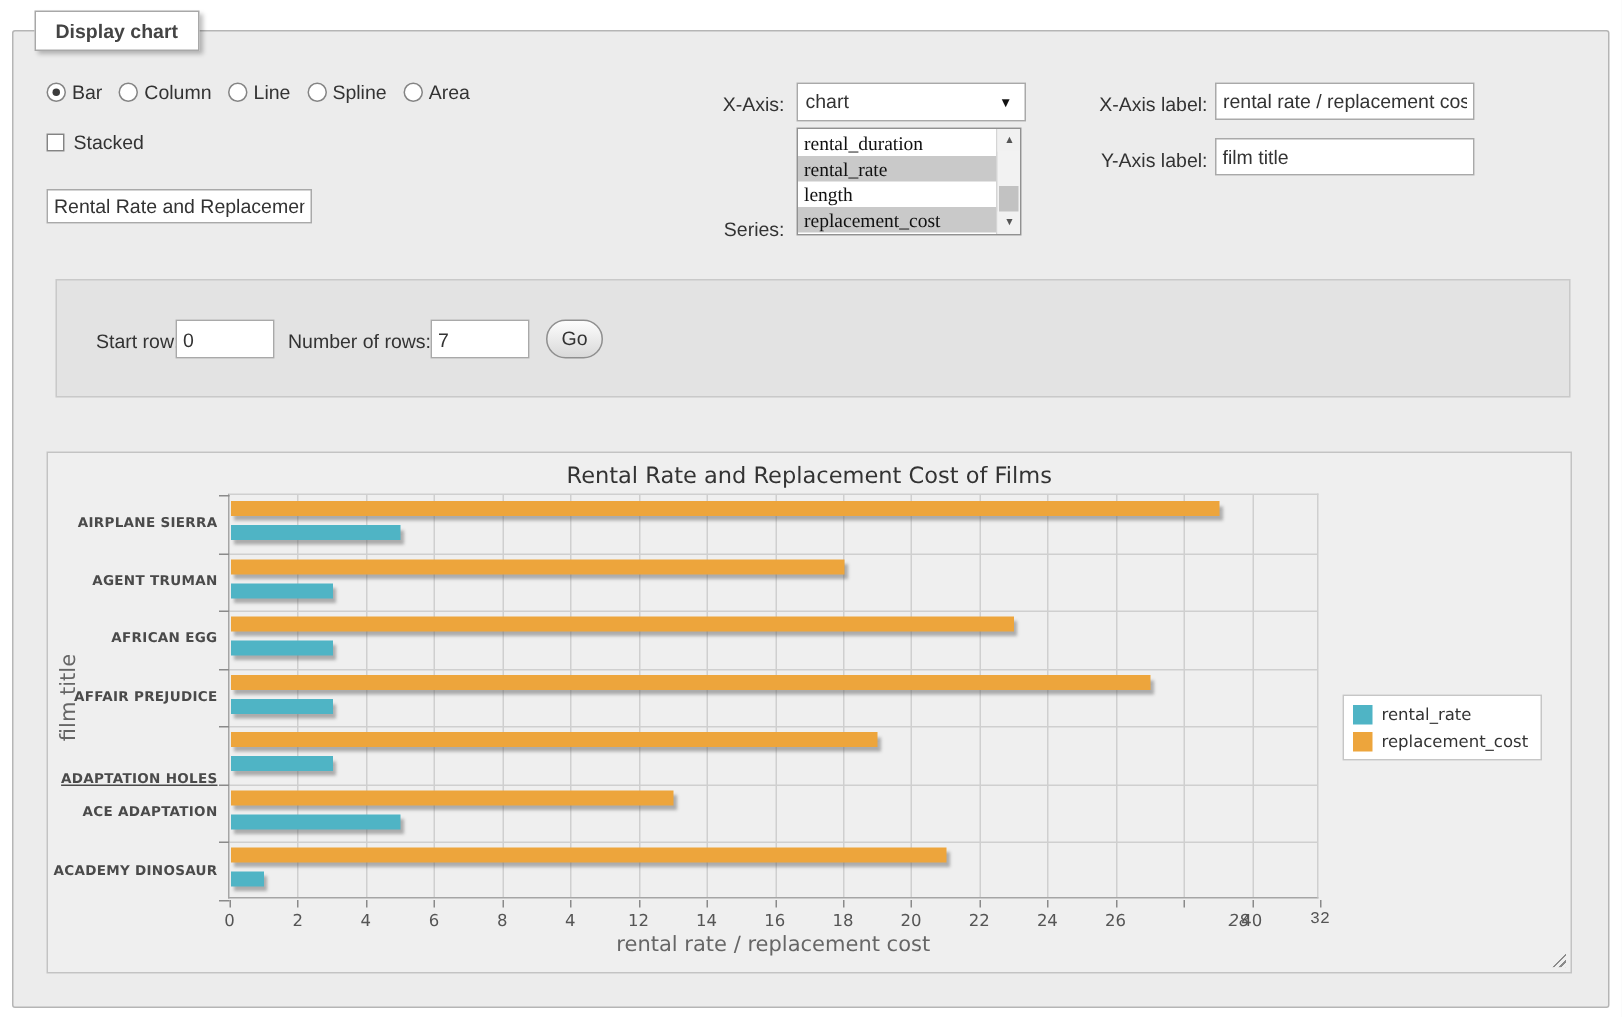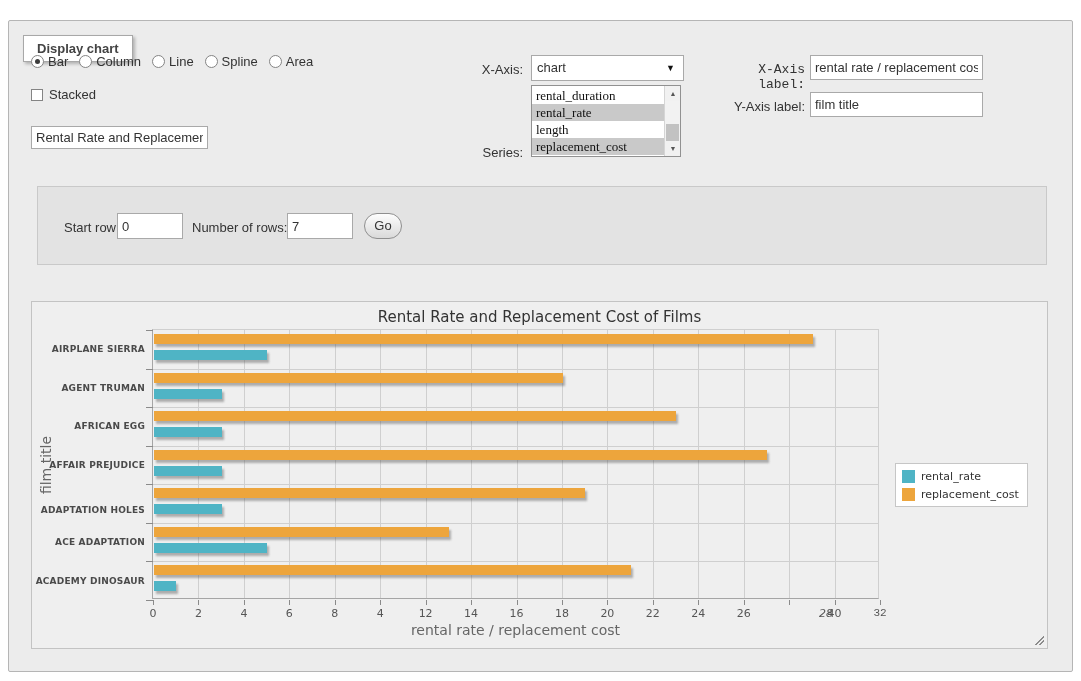--- a/index.html
+++ b/index.html
@@ -2,21 +2,21 @@
 <html><head>
 <meta charset="utf-8">
 <style>
   * { box-sizing: border-box; margin: 0; padding: 0; }
   html,body { width:1081px; height:681px; background:#ffffff;
     font-family:"Liberation Sans", sans-serif; font-size:13px; color:#333; }
   .fieldset { position:absolute; left:8px; top:20px; width:1065px; height:652px;
     border:1px solid #b5b5b5; border-radius:2px; background:#ececec; }
   .fieldset-legend { position:absolute; left:14px; top:-14px; background:#fff;
     border:1px solid #a8a8a8; padding:5px 13px; font-weight:bold; color:#444;
-    box-shadow:2px 2px 3px rgba(0,0,0,0.25); font-size:13px;margin-top:28px; }
+    box-shadow:2px 2px 3px rgba(0,0,0,0.25); font-size:13px; }
   
   .radio-row { position:absolute; left:22px; top:33px; height:16px; white-space:nowrap; }
   .radio-item { margin-right:11px; display:inline-block; }
   .radio { display:inline-block; width:13px; height:13px; border-radius:50%;
     border:1px solid #848484; background:#fff; vertical-align:-2px; margin-right:4px; }
   .radio.checked::after { content:""; display:block; width:5px; height:5px;
     border-radius:50%; background:#3c3c3c; margin:3px; }
   .stacked-row { position:absolute; left:22px; top:66px; }
   .checkbox { display:inline-block; width:12px; height:12px; border:1px solid #848484;
     background:#fff; vertical-align:-2px; margin-right:6px; }
@@ -34,21 +34,21 @@
   .multi-opts { position:absolute; left:0; top:1px; right:16px; }
   .opt { height:17px; line-height:17px; padding-left:4px; font-size:13px; color:#111;
     white-space:nowrap;font-family:Liberation Serif, serif; }
   .opt.selected { background:#c9c9c9; }
   .sb { position:absolute; right:0; top:0; width:16px; height:100%; background:#f2f2f2;
     border-left:1px solid #d5d5d5; }
   .sb-btn { position:absolute; left:0; width:16px; height:15px; background:#f1f1f1;
     color:#555; font-size:7px; text-align:center; line-height:15px; }
   .sb-up { top:0; } .sb-down { bottom:0; }
   .sb-thumb { position:absolute; left:1px; width:13px; top:38px; height:21px; background:#c2c2c2; }
-  .xlab-lbl { left:710px; top:41px; width:86px; text-align:right;font-family:Liberation Mono, monospace; }
+  .xlab-lbl { left:710px; top:41px; width:86px; text-align:right; }
   .ylab-lbl { left:710px; top:78px; width:86px; text-align:right; }
   .xlab-input { position:absolute; left:801px; top:34px; width:173px; height:25px; }
   .ylab-input { position:absolute; left:801px; top:71px; width:173px; height:25px; }
   
   .rows-box { position:absolute; left:28px; top:165px; width:1010px; height:79px;
     background:#e3e3e3; border:1px solid #c9c9c9; }
   .rows-box .lbl { top:33px; }
   .startrow-lbl { left:26px; }
   .startrow-input { position:absolute; left:79px; top:26px; width:66px; height:26px; }
   .numrows-lbl { left:154px; }
@@ -209,21 +209,21 @@
         <div class="bar" style="top: 59px; left: 1px; width: 67.9291px; background: rgb(79, 180, 197);"></div>
         <div class="hgrid" style="top: 77px;"></div>
         <div class="cat-lbl" style="top: 96.4286px;">AFRICAN EGG</div>
         <div class="bar" style="top: 81px; left: 1px; width: 522.304px; background: rgb(237, 165, 60);"></div>
         <div class="bar" style="top: 97px; left: 1px; width: 67.9291px; background: rgb(79, 180, 197);"></div>
         <div class="hgrid" style="top: 116px;"></div>
         <div class="cat-lbl" style="top: 135px;">AFFAIR PREJUDICE</div>
         <div class="bar" style="top: 120px; left: 1px; width: 613.179px; background: rgb(237, 165, 60);"></div>
         <div class="bar" style="top: 136px; left: 1px; width: 67.9291px; background: rgb(79, 180, 197);"></div>
         <div class="hgrid" style="top: 154px;"></div>
-        <div class="cat-lbl" style="top: 180px;">ADAPTATION HOLES</div>
+        <div class="cat-lbl" style="top: 190px; text-decoration: underline;">ADAPTATION HOLES</div>
         <div class="bar" style="top: 158px; left: 1px; width: 431.429px; background: rgb(237, 165, 60);"></div>
         <div class="bar" style="top: 174px; left: 1px; width: 67.9291px; background: rgb(79, 180, 197);"></div>
         <div class="hgrid" style="top: 193px;"></div>
         <div class="cat-lbl" style="top: 212.143px;">ACE ADAPTATION</div>
         <div class="bar" style="top: 197px; left: 1px; width: 295.117px; background: rgb(237, 165, 60);"></div>
         <div class="bar" style="top: 213px; left: 1px; width: 113.367px; background: rgb(79, 180, 197);"></div>
         <div class="hgrid" style="top: 231px;"></div>
         <div class="cat-lbl" style="top: 250.714px;">ACADEMY DINOSAUR</div>
         <div class="bar" style="top: 235px; left: 1px; width: 476.867px; background: rgb(237, 165, 60);"></div>
         <div class="bar" style="top: 251px; left: 1px; width: 22.4916px; background: rgb(79, 180, 197);"></div>

